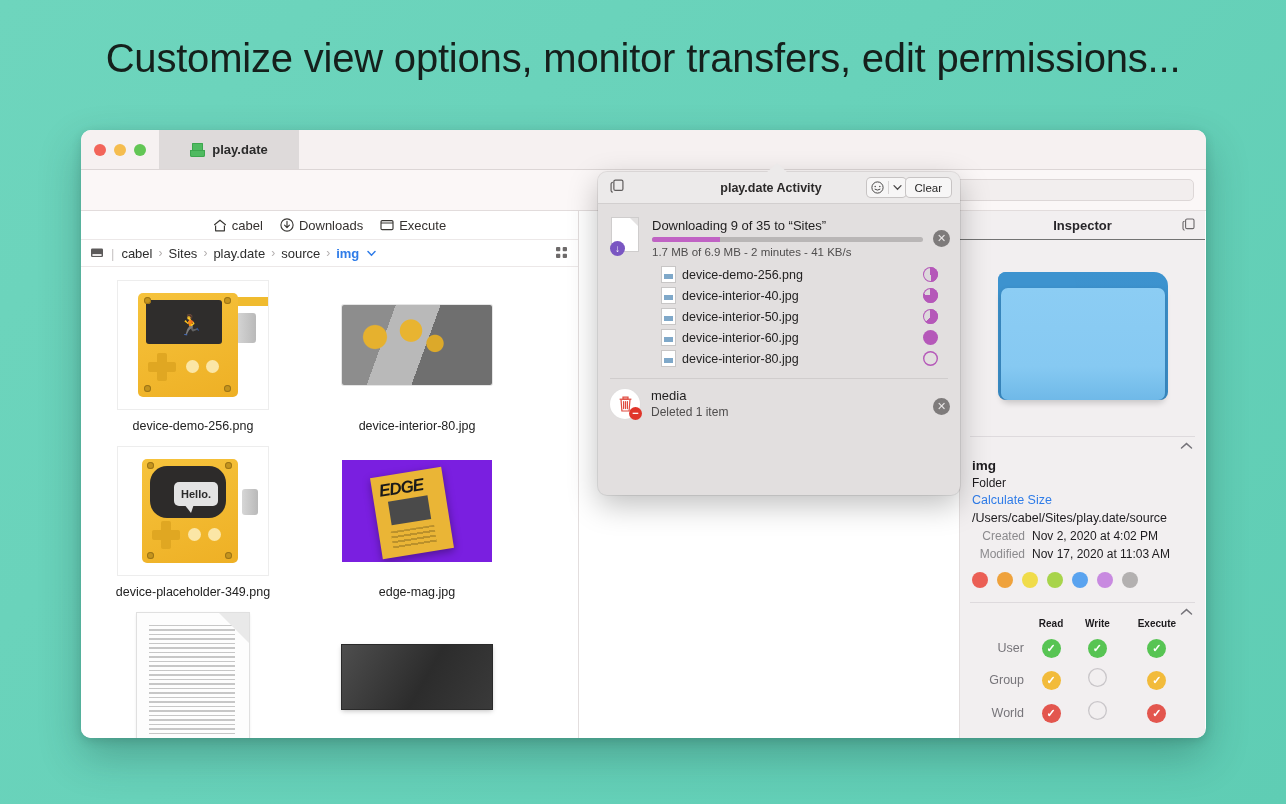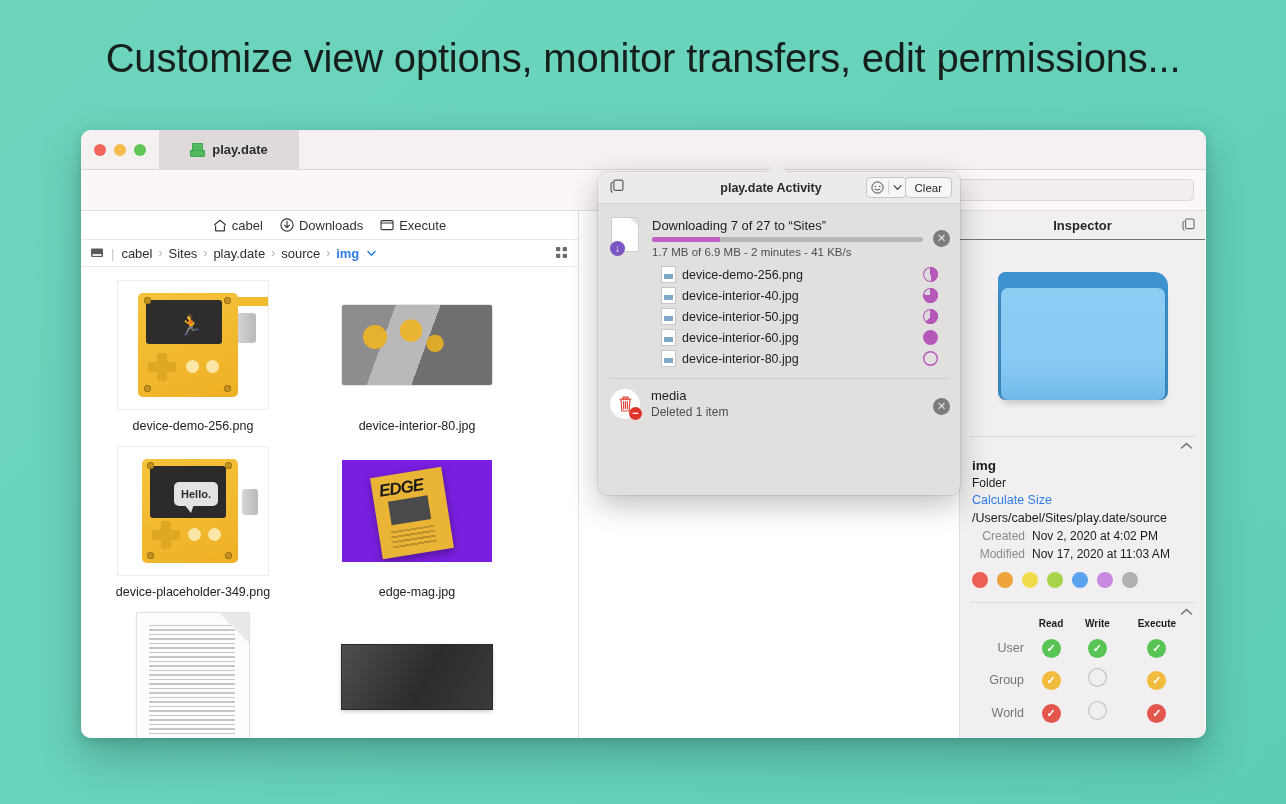--- a/index.html
+++ b/index.html
@@ -174,21 +174,21 @@
   .pd-crank {
     position:absolute; left:118px; top:32px; width:20px; height:30px;
     background: linear-gradient(90deg,#d6d6d6,#b9b9b9);
     border-radius:3px;
   }
   .pd-crank2 {
     position:absolute; left:118px; top:16px; width:34px; height:9px;
     background:#f0bb2f; border-radius:2px;
   }
 
-  .pd2 .pd-screen { height:52px; background:#2d2b2a; }
+  .pd2 .pd-screen { height:52px; background:#2d2b2a;border-radius:17px; }
   .bubble {
     position:absolute; left:24px; top:16px; width:44px; height:24px;
     background:#e3e3e3; border-radius:5px;
     font-size:11px; font-weight:bold; color:#2b2b2b;
     display:flex; align-items:center; justify-content:center;
   }
   .bubble::after{
     content:""; position:absolute; left:10px; top:22px;
     border-left:7px solid transparent; border-right:3px solid transparent;
     border-top:9px solid #e3e3e3;
@@ -725,21 +725,21 @@
   </div>
 
   <div class="pop-body">
 
     <div class="dl-row">
       <div class="dl-icon">
         <div class="dl-page"></div>
         <div class="dl-badge">↓</div>
       </div>
       <div class="dl-main">
-        <div class="dl-title">Downloading 7 of 27 to “Sites”</div>
+        <div class="dl-title">Downloading 9 of 35 to “Sites”</div>
         <div class="dl-bar">
           <div class="dl-fill" id="dlfill" style="width: 25%;"></div>
         </div>
         <div class="dl-sub">1.7 MB of 6.9 MB - 2 minutes - 41 KB/s</div>
       </div>
       <div class="cancel-x">✕</div>
     </div>
 
     <div class="file-list">
       <div class="file-row">

